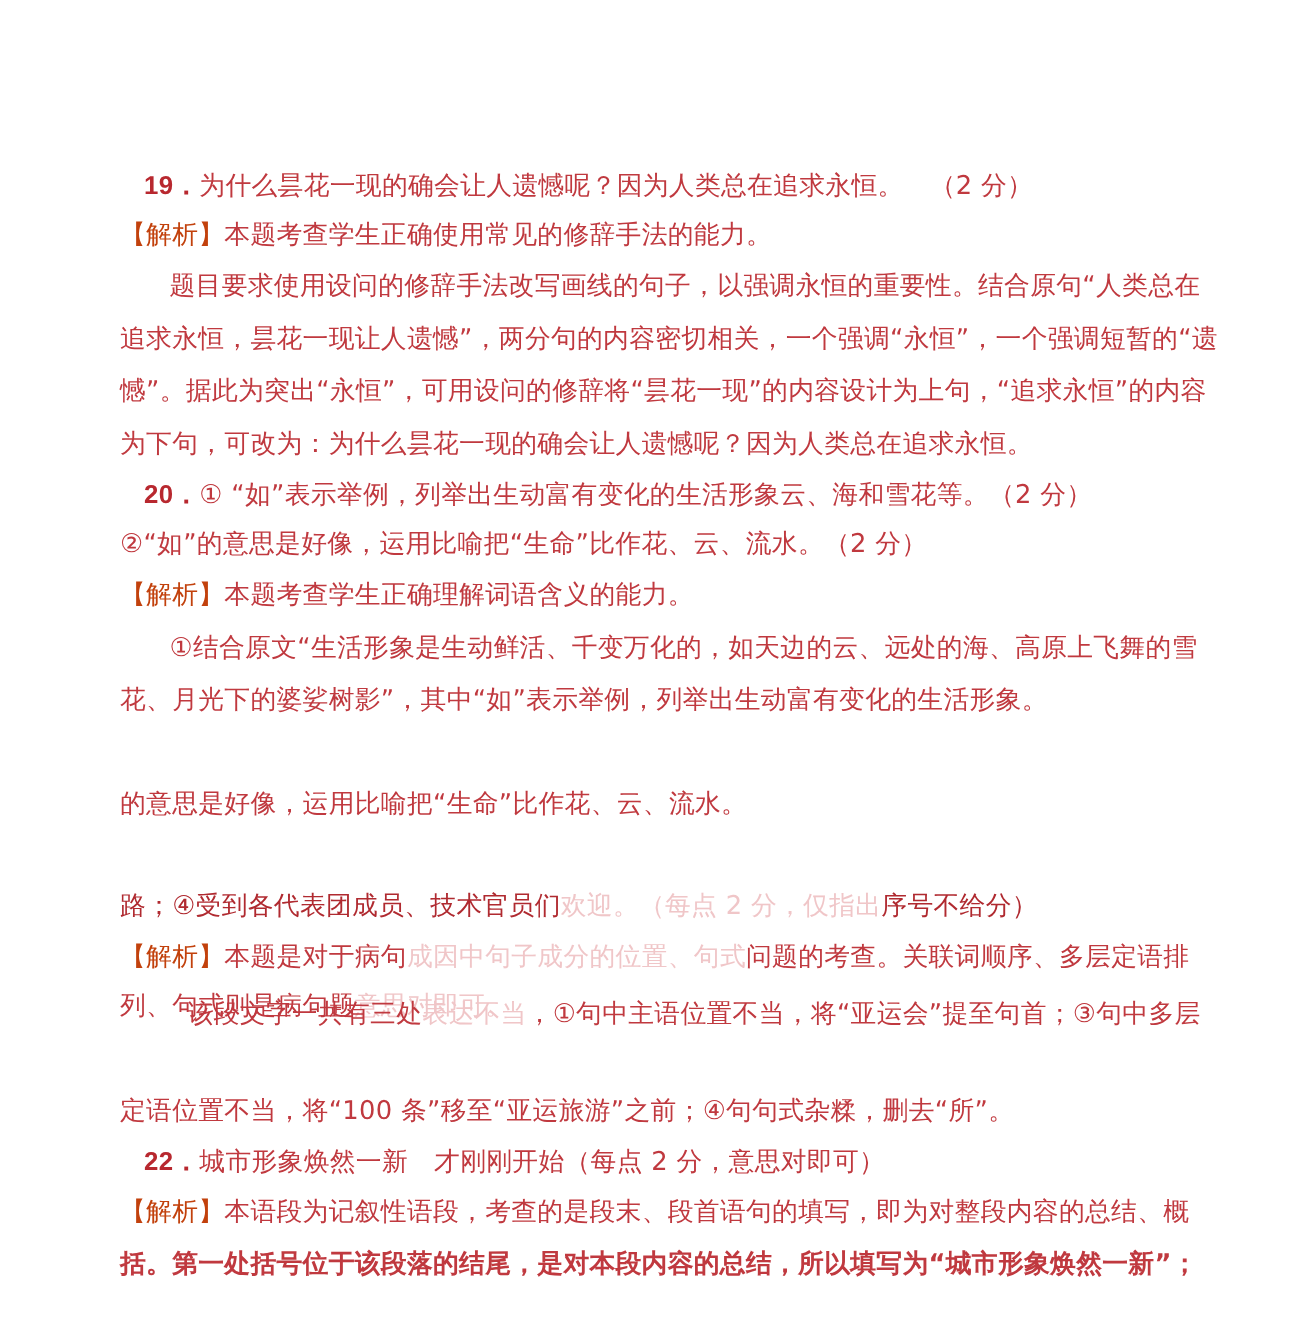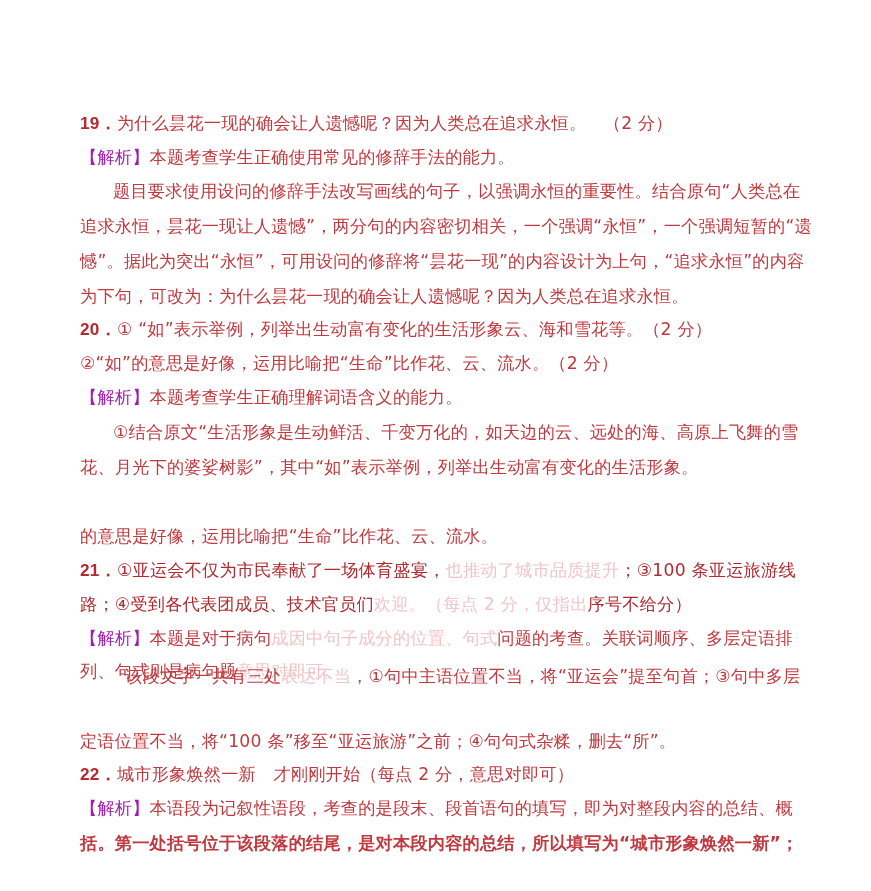--- a/index.html
+++ b/index.html
@@ -8,22 +8,22 @@
       font-family: "DejaVu Sans", "Liberation Sans", sans-serif;
       color: #c0393f;
     }
     .page { position: absolute; left: 0; top: 0; width: 871px; height: 891px; }
     .line {
       position: absolute; left: 80px; width: 720px;
       font-size: 17.2px; line-height: 22px; white-space: nowrap;
       letter-spacing: 0.2px;
     }
     .indent { left: 113px; }
-    .num { font-weight: bold; color: #b8282f; font-family: "Liberation Sans", sans-serif; }
-    .tag { color: #a21caf; }
+    .num { font-weight: bold; color: #b8282f; font-family: "Liberation Sans", sans-serif; margin-left: 16px; }
+    .tag { color: #c2410c; }
     .faded { color: #f0c6c8; }
     .dark { color: #b02a30; }
   </style>
 </head>
 <body>
 
 <div class="page">
 
   <div class="line" style="top:112px;">
     <span class="num">19．</span><span>为什么昙花一现的确会让人遗憾呢？因为人类总在追求永恒。　（2 分）</span>
@@ -40,23 +40,20 @@
     <span class="num">20．</span><span>① “如”表示举例，列举出生动富有变化的生活形象云、海和雪花等。（2 分）</span>
   </div>
   <div class="line" style="top:352px;">②“如”的意思是好像，运用比喻把“生命”比作花、云、流水。（2 分）</div>
   <div class="line" style="top:386px;">
     <span class="tag">【解析】</span><span>本题考查学生正确理解词语含义的能力。</span>
   </div>
   <div class="line indent" style="top:421px;">①结合原文“生活形象是生动鲜活、千变万化的，如天边的云、远处的海、高原上飞舞的雪</div>
   <div class="line" style="top:456px;">花、月光下的婆娑树影”，其中“如”表示举例，列举出生动富有变化的生活形象。</div>
   <div class="line" style="top:525px;">的意思是好像，运用比喻把“生命”比作花、云、流水。</div>
 
-  <div class="line dark" style="top:559px;">
-    <span class="num">21．</span><span>①亚运会不仅为市民奉献了一场体育盛宴，</span><span class="faded">也推动了城市品质提升</span><span>；③100 条亚运旅游线</span>
-  </div>
   <div class="line dark" style="top:593px;">
     <span>路；④受到各代表团成员、技术官员们</span><span class="faded">欢迎。（每点 2 分，仅指出</span><span>序号不给分）</span>
   </div>
   <div class="line" style="top:627px;">
     <span class="tag">【解析】</span><span>本题是对于病句</span><span class="faded">成因中句子成分的位置、句式</span><span>问题的考查。关联词顺序、多层定语排</span>
   </div>
   <div class="line" style="top:660px;">
     <span>列、句式则是病句题</span><span class="faded">意思对即可。</span>
   </div>
   <div class="line indent" style="top:665px;margin-left:12px;">

